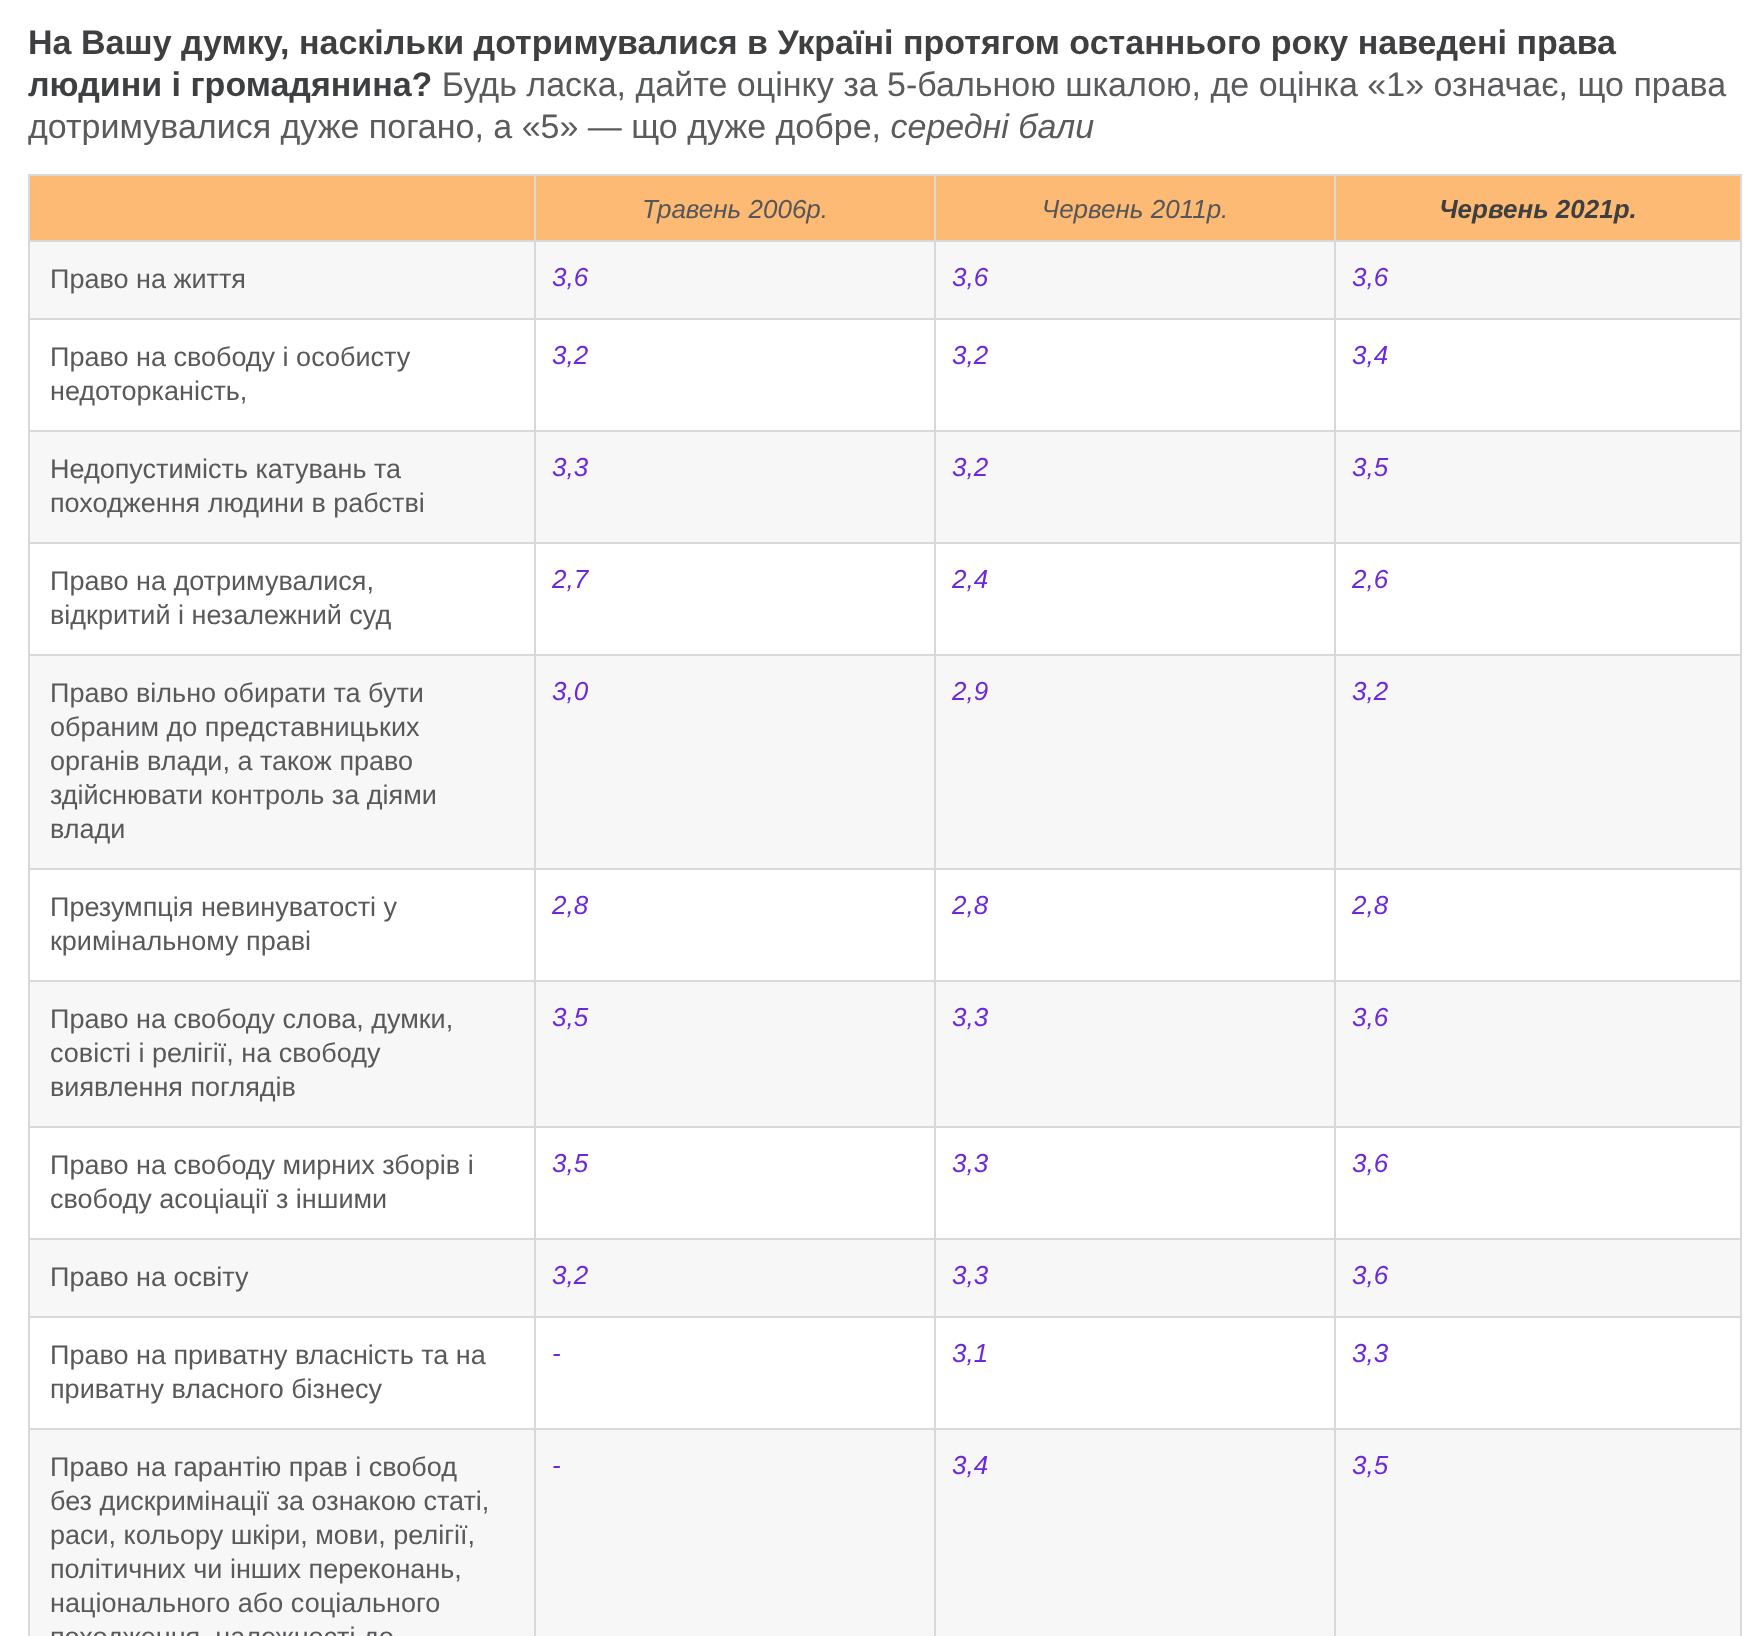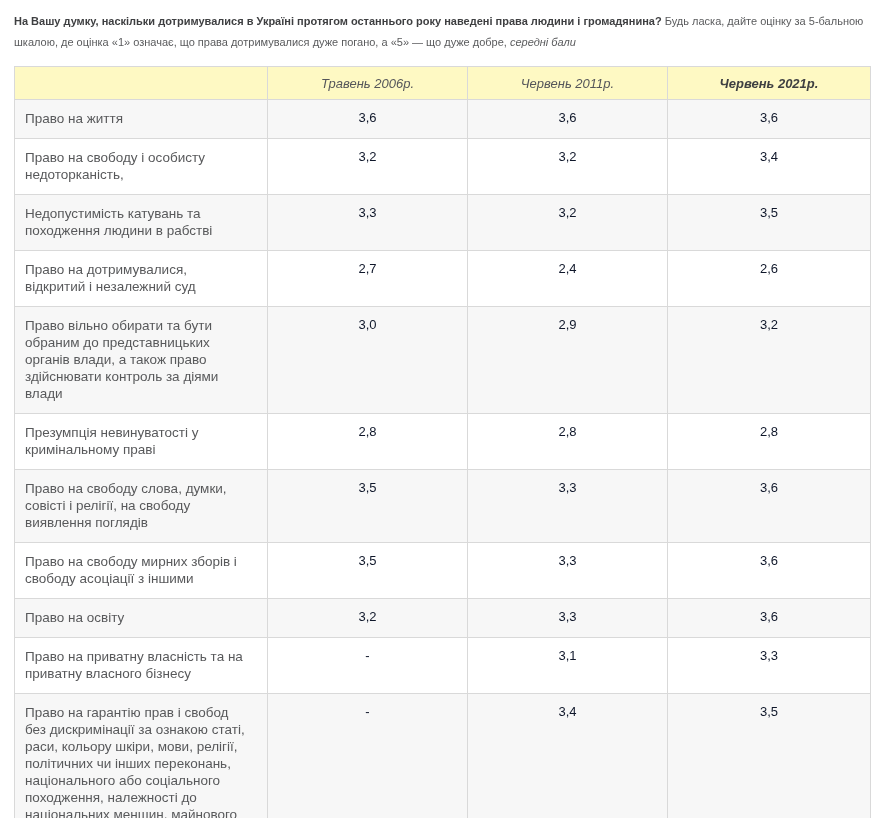--- a/index.html
+++ b/index.html
@@ -13,21 +13,21 @@
     font-family: "Liberation Sans", "DejaVu Sans", sans-serif;
     color: #58595b;
     box-sizing: border-box;
   }
   .page {
     box-sizing: border-box;
     padding: 11px 10px 6px 14px;
   }
   .title {
     margin: 0 0 13px 0;
-    font-size: 11px;
+    font-size: 17px;
     line-height: 21px;
     color: #5a5b5d;
   }
   .title .title-bold {
     font-weight: bold;
     color: #3e3f41;
   }
   .title .title-italic {
     font-style: italic;
   }
@@ -47,40 +47,40 @@
   }
   table.ratings th {
     height: 33px;
     padding: 6px 8px;
     font-size: 13px;
     font-weight: normal;
     font-style: italic;
     text-align: center;
     vertical-align: middle;
     color: #55565a;
-    background: #fef9c3;
+    background: #fdba74;
   }
   table.ratings th.th-bold {
     font-weight: bold;
     color: #3e3f41;
   }
   table.ratings td.label {
     padding: 10px 22px 11px 10px;
     font-size: 13.5px;
     line-height: 17px;
     text-align: left;
     vertical-align: top;
     color: #58595b;
   }
   table.ratings td.value {
     padding: 10px 8px;
     font-size: 13px;
-    text-align: center;
+    font-style: italic;
     vertical-align: top;
-    color: #0f172a;
+    color: #6d28d9;
   }
   table.ratings tbody tr:nth-child(odd) {
     background: #f7f7f7;
   }
   table.ratings tbody tr:nth-child(even) {
     background: #ffffff;
   }
 </style>
 </head>
 <body>

